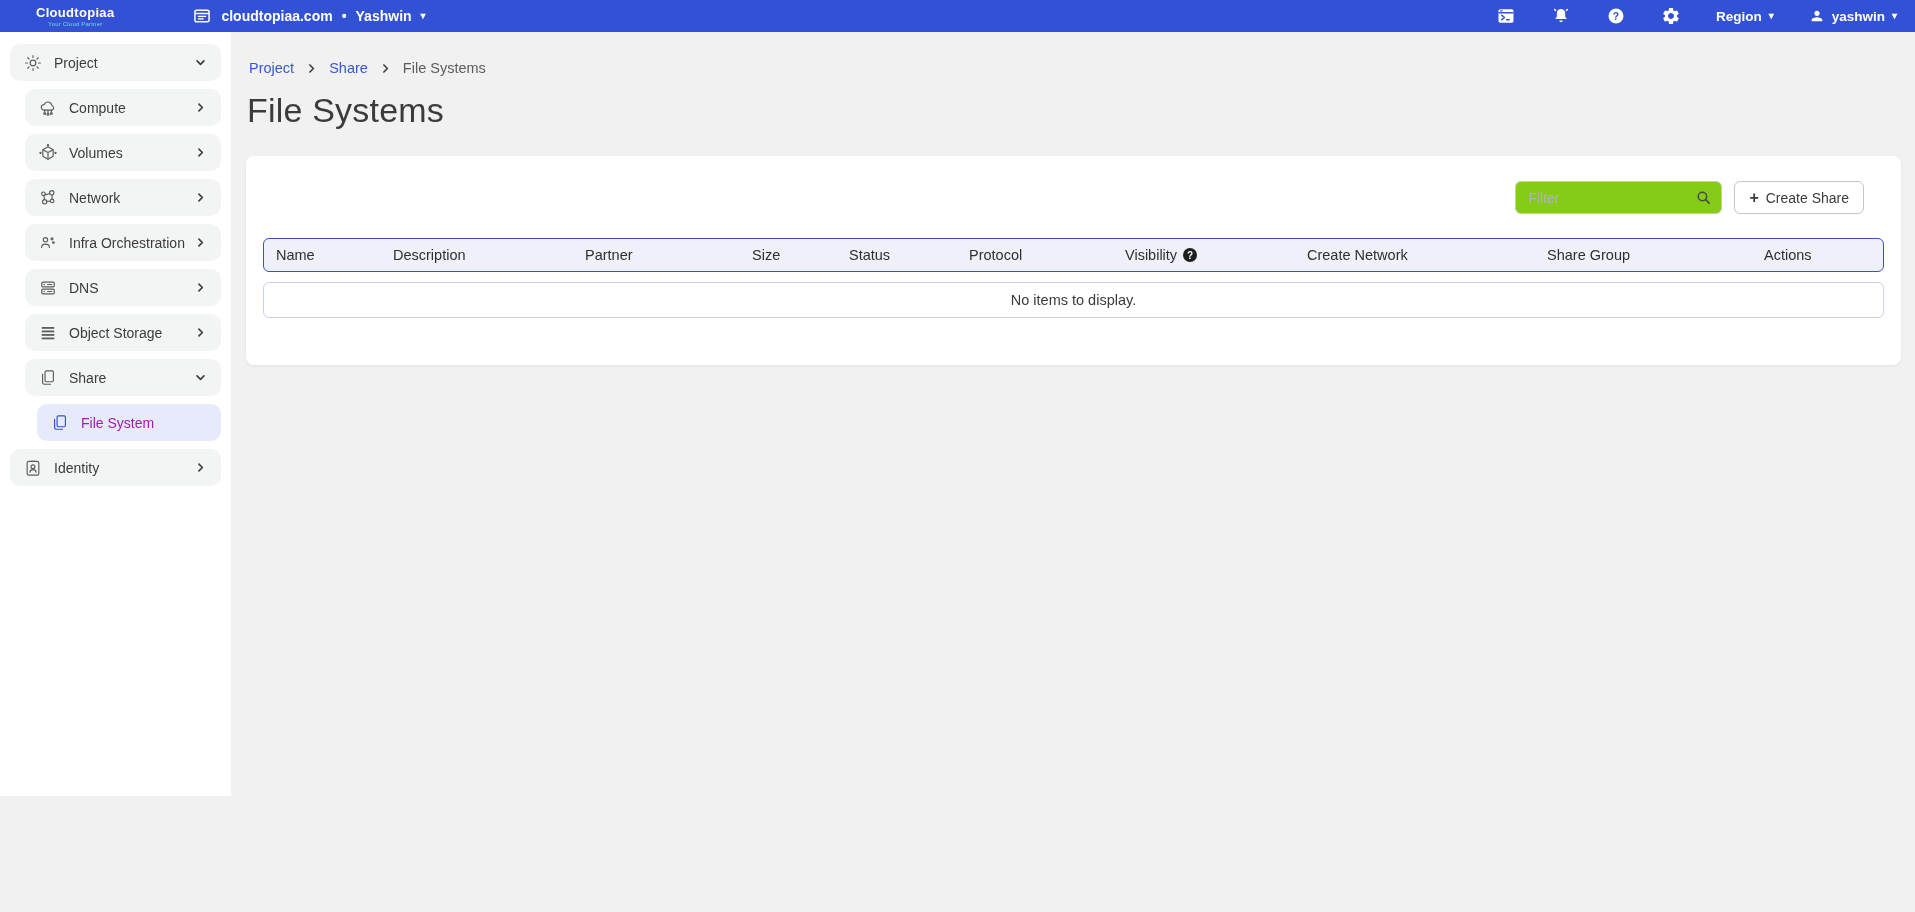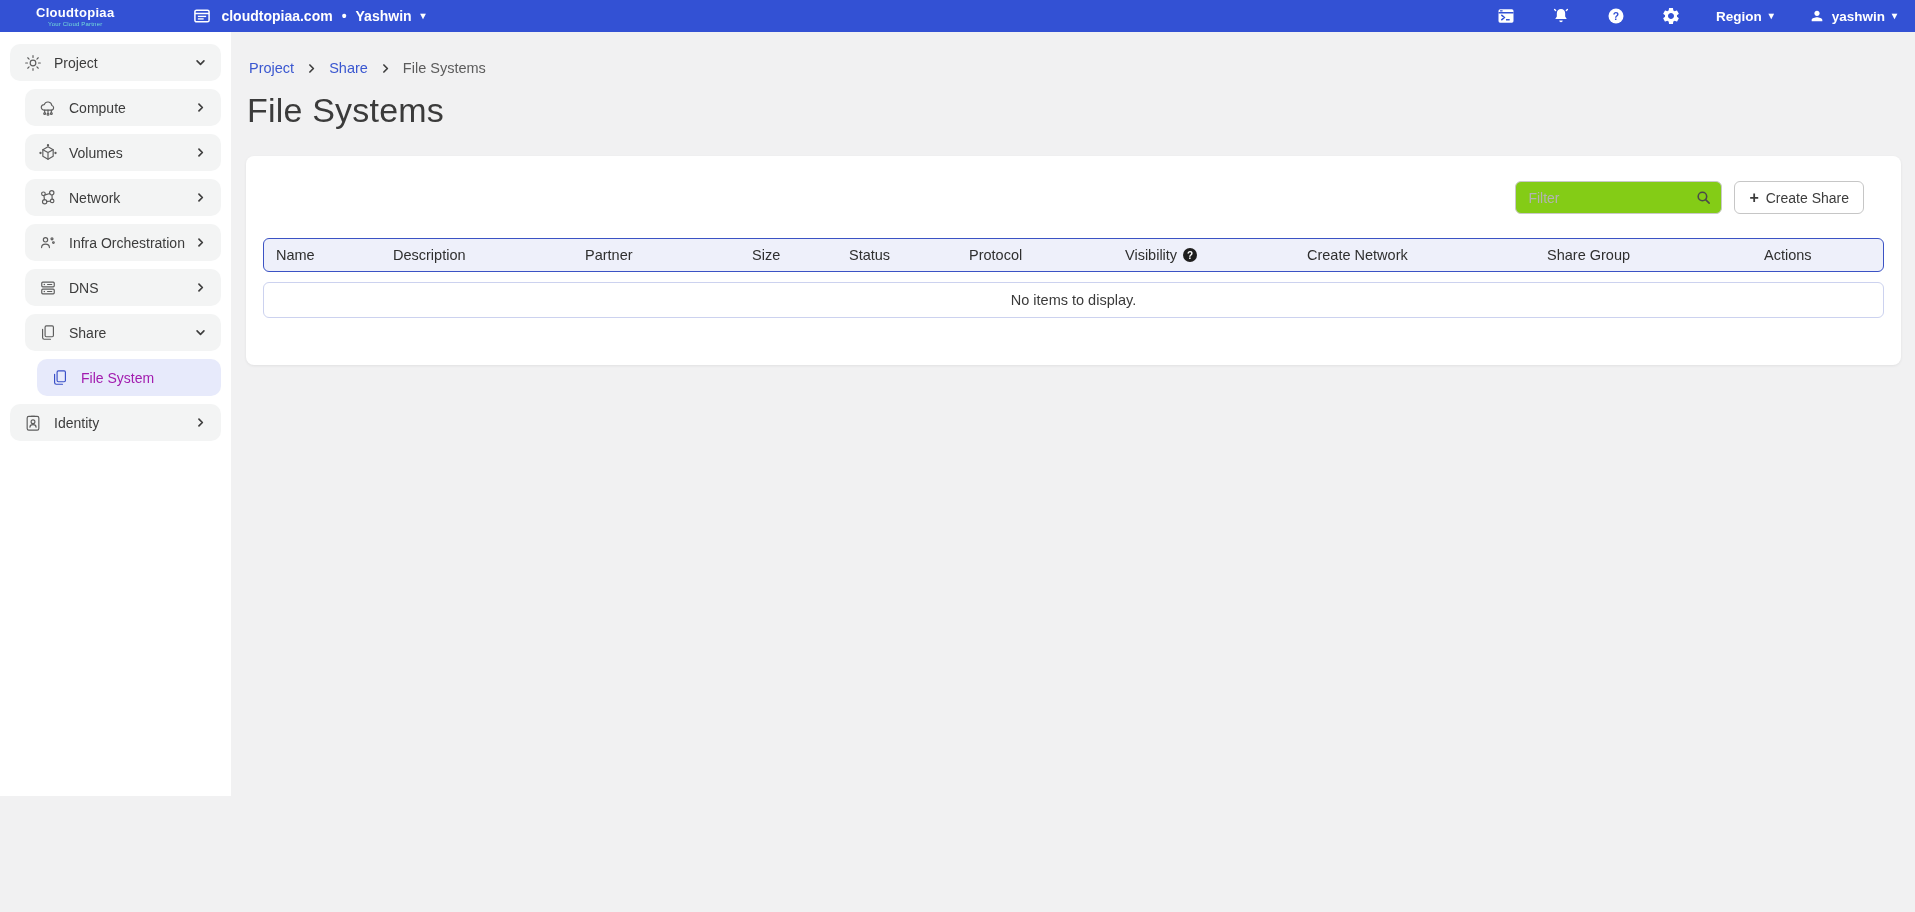--- a/index.html
+++ b/index.html
@@ -230,20 +230,32 @@
         <circle cx="7.6" cy="7.8" r="0.9" fill="#5d5d5d" stroke="none"></circle>
         <circle cx="7.6" cy="16.2" r="0.9" fill="#5d5d5d" stroke="none"></circle>
         <path d="M11.5 7.8h5 M11.5 16.2h5"></path>
       </svg>
       <span class="side-label">DNS</span>
       <svg class="chev" viewBox="0 0 24 24">
           <polyline points="9.5 6.5 15 12 9.5 17.5"></polyline>
         </svg>
     </div>
 
+    <div class="side-item lvl1">
+      <svg class="sicon" viewBox="0 0 24 24">
+        <rect x="4.5" y="4.8" width="15" height="2.2" fill="#5d5d5d" stroke="none"></rect>
+        <rect x="4.5" y="9" width="15" height="2.2" fill="#5d5d5d" stroke="none"></rect>
+        <rect x="4.5" y="13.2" width="15" height="2.2" fill="#5d5d5d" stroke="none"></rect>
+        <rect x="4.5" y="17.4" width="15" height="2.2" fill="#5d5d5d" stroke="none"></rect>
+      </svg>
+      <span class="side-label">Object Storage</span>
+      <svg class="chev" viewBox="0 0 24 24">
+          <polyline points="9.5 6.5 15 12 9.5 17.5"></polyline>
+        </svg>
+    </div>
 
     <div class="side-item lvl1">
       <svg class="sicon" viewBox="0 0 24 24">
         <rect x="8.5" y="3.5" width="10" height="13" rx="1.5"></rect>
         <path d="M5.5 7.5v10a2 2 0 0 0 2 2H15"></path>
       </svg>
       <span class="side-label">Share</span>
       <svg class="chev" viewBox="0 0 24 24">
           <polyline points="6.5 9.5 12 15 17.5 9.5"></polyline>
         </svg>

